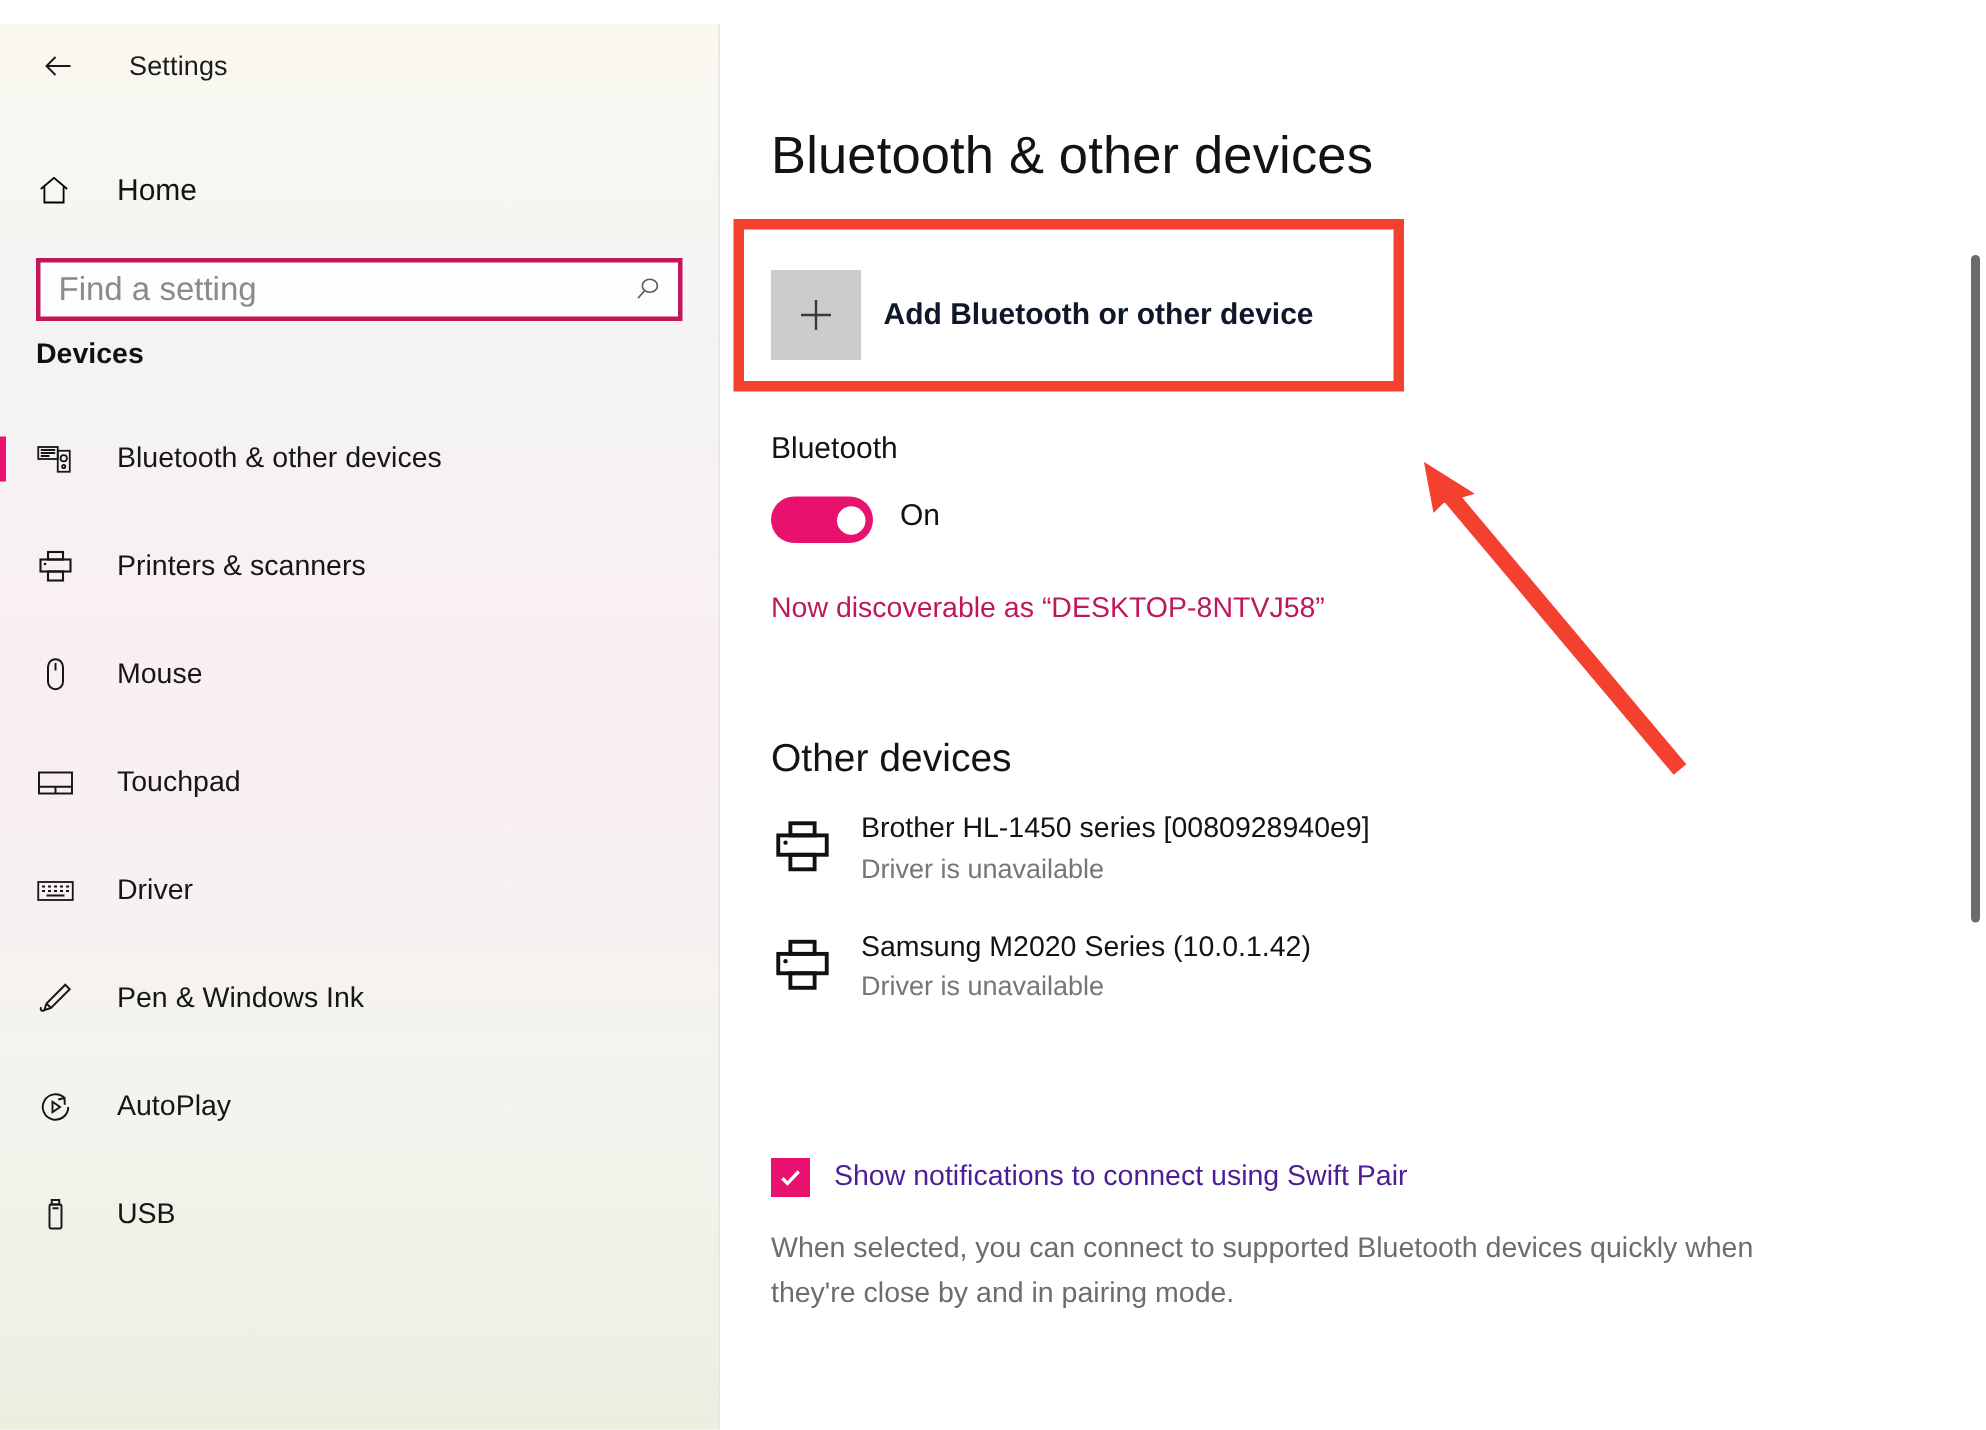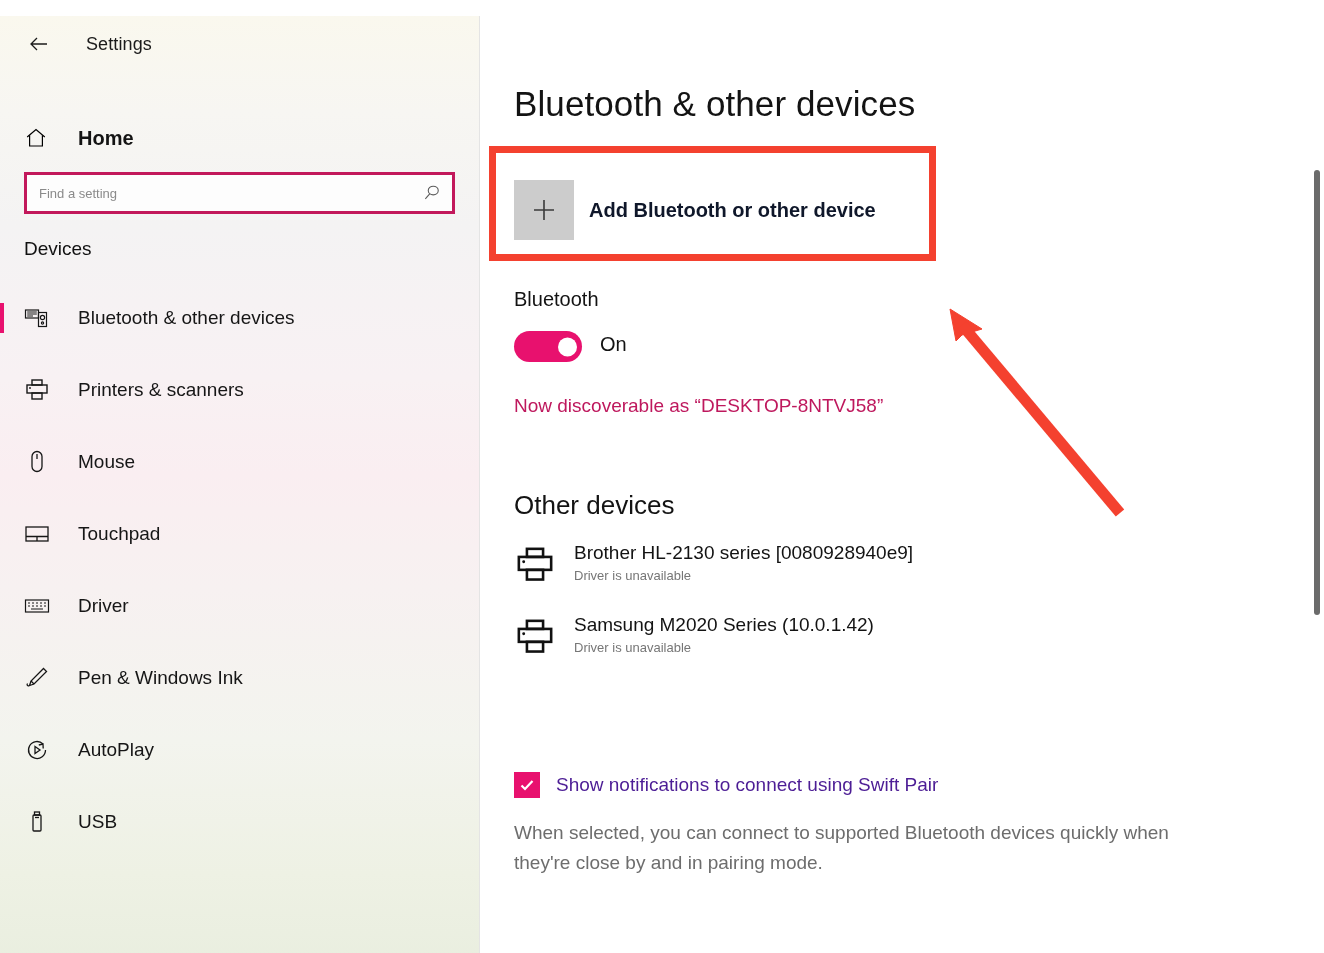--- a/index.html
+++ b/index.html
@@ -51,25 +51,24 @@
 
   #app-title {
     margin-left: 30px;
     font-size: 18px;
     color: #1b1b1b;
     letter-spacing: 0.1px;
   }
 
   #home-row {
     display: flex;
-    align-items: flex-end;
+    align-items: center;
     height: 46px;
     margin-top: 32px;
     padding-left: 24px;
-    font-weight: bold;
   }
   #home-row .nav-icon { width: 34px; display:flex; align-items:center; }
   #home-label {
     margin-left: 20px;
     font-size: 20px;
     color: #141414;
   }
 
   #search-wrap {
     margin: 22px 24px 0 24px;
@@ -79,30 +78,30 @@
     display: flex;
     align-items: center;
     padding: 0 10px 0 12px;
   }
   #search-input {
     flex: 1;
     border: none;
     outline: none;
     background: transparent;
     font-family: "Liberation Sans", sans-serif;
-    font-size: 13px;
+    font-size: 22px;
     color: #14532d;
   }
   #search-input::placeholder { color: #8a8a8a; }
   #search-icon { color: #5a5a5a; display:flex; align-items:center; }
 
   #devices-heading {
-    margin: 24px 0 0 24px;
+    margin: 12px 0 0 24px;
     font-size: 19px;
-    font-weight: normal;
+    font-weight: bold;
     color: #111;
   }
 
   #nav-list { margin-top: 22px; }
 
   .nav-item {
     position: relative;
     display: flex;
     align-items: center;
     height: 72px;
@@ -257,21 +256,21 @@
     justify-content: flex-start;
     color: #111;
   }
   .device-text { margin-left: 10px; }
   .device-name {
     font-size: 19px;
     color: #131313;
     line-height: 1.35;
   }
   .device-status {
-    font-size: 13px;
+    font-size: 18px;
     color: #767676;
     line-height: 1.5;
   }
 
   #swift-row {
     position: absolute;
     left: 34px; top: 772px;
     display: flex;
     align-items: center;
   }
@@ -498,21 +497,21 @@
     <div class="device-row">
       <span class="device-icon">
         <svg width="42" height="42" viewBox="0 0 26 26" fill="none" stroke="currentColor" stroke-width="1.6">
           <rect x="8" y="3" width="10" height="5"></rect>
           <rect x="3" y="8" width="20" height="8"></rect>
           <rect x="8" y="16" width="10" height="6"></rect>
           <circle cx="6" cy="11" r="0.9" fill="currentColor" stroke="none"></circle>
         </svg>
       </span>
       <span class="device-text">
-        <span class="device-name">Brother HL-2130 series [0080928940e9]</span><br>
+        <span class="device-name">Brother HL-1450 series [0080928940e9]</span><br>
         <span class="device-status">Driver is unavailable</span>
       </span>
     </div>
 
     <div class="device-row">
       <span class="device-icon">
         <svg width="42" height="42" viewBox="0 0 26 26" fill="none" stroke="currentColor" stroke-width="1.6">
           <rect x="8" y="3" width="10" height="5"></rect>
           <rect x="3" y="8" width="20" height="8"></rect>
           <rect x="8" y="16" width="10" height="6"></rect>

